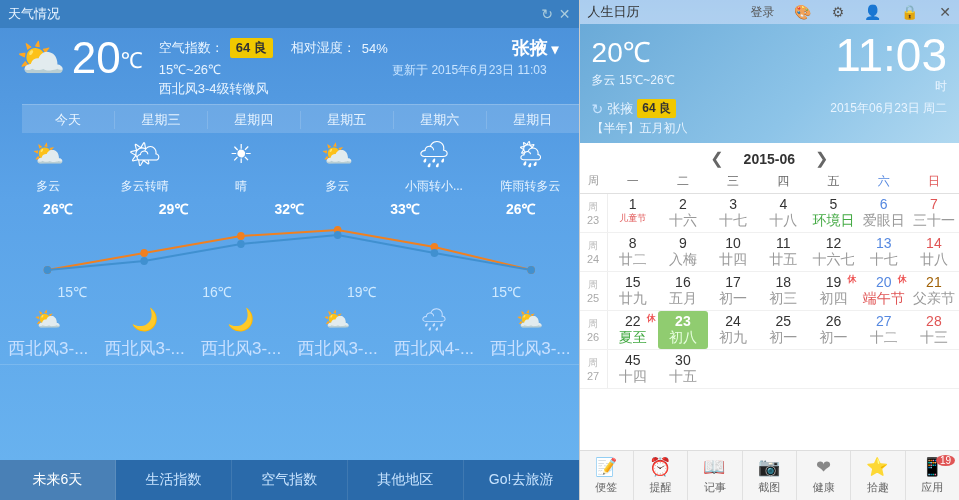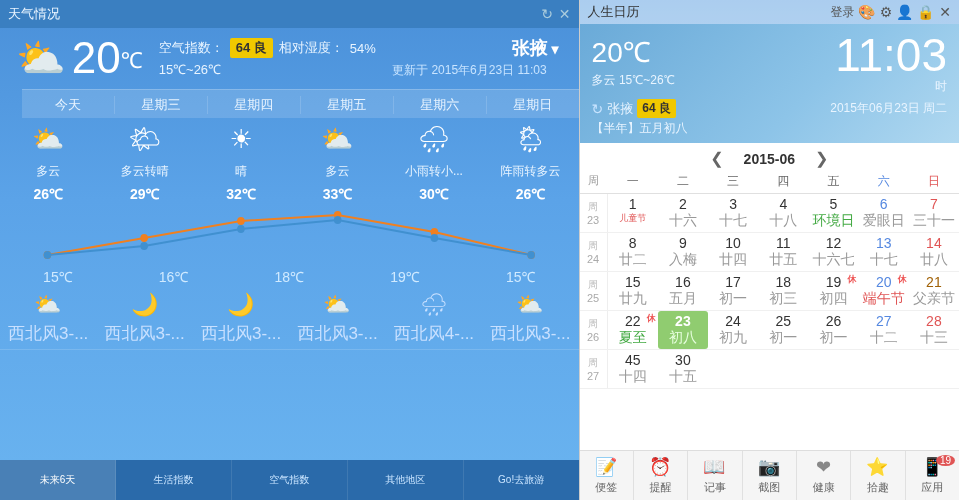--- a/index.html
+++ b/index.html
@@ -172,21 +172,21 @@
       margin-top: auto;
       background: #2a6aaa;
       height: 40px;
     }
     .weather-tab {
       flex: 1;
       display: flex;
       align-items: center;
       justify-content: center;
       color: #c8e4ff;
-      font-size: 10px;
+      font-size: 14px;
       cursor: pointer;
       border-right: 1px solid rgba(255,255,255,0.1);
     }
     .weather-tab:last-child { border-right: none; }
     .weather-tab.active { background: rgba(255,255,255,0.15); color: #fff; }
 
     
     #calendar-panel {
       width: 401px;
       height: 500px;
@@ -198,21 +198,21 @@
 
     .cal-titlebar {
       background: rgba(255,255,255,0.3);
       height: 24px;
       display: flex;
       align-items: center;
       justify-content: space-between;
       padding: 0 8px;
     }
     .cal-title { color: #333; font-size: 13px; }
-    .cal-titlebar-icons { display: flex; gap: 4px; font-size: 12px; color: #555; margin-left: 28px; }
+    .cal-titlebar-icons { display: flex; gap: 20px; font-size: 12px; color: #555; margin-left: 28px; }
     .cal-aqi-box {
       background: #f0c800;
       color: #333;
       padding: 1px 5px;
       border-radius: 2px;
       font-size: 12px;
       font-weight: bold;
     }
 
     
@@ -335,24 +335,25 @@
       <span class="weather-icon-big">⛅</span>
       <div>
         <span style="font-size:44px;color:#fff;font-weight:300;line-height:1;">20</span><span style="font-size:22px;color:#fff;vertical-align:top;margin-top:8px;display:inline-block;">℃</span>
       </div>
     </div>
 
     <div class="weather-info-center" style="margin-left:16px;">
       <div class="aqi-row">
         <span>空气指数：</span>
         <span class="aqi-box">64 良</span>
-        <span style="">相对湿度：</span>
+        <span style="margin-left:12px;">相对湿度：</span>
         <span>54%</span>
       </div>
       <div class="temp-range-row">15℃~26℃</div>
+      <div class="wind-row">西北风3-4级转微风</div>
     </div>
 
     <div style="margin-left:auto;text-align:right;">
       <div class="weather-location">张掖</div>
       <div class="update-time">更新于 2015年6月23日 11:03</div>
     </div>
   </div>
 
   <div class="forecast-header" style="margin-top:6px;margin-left:22px;">
     <div class="forecast-day-col">今天</div>
@@ -379,21 +380,20 @@
     <div class="forecast-desc-col">多云</div>
     <div class="forecast-desc-col">小雨转小...</div>
     <div class="forecast-desc-col">阵雨转多云</div>
   </div>
 
   <div class="forecast-high-row">
     <div class="forecast-high-col">26℃</div>
     <div class="forecast-high-col">29℃</div>
     <div class="forecast-high-col">32℃</div>
     <div class="forecast-high-col">33℃</div>
-    <div class="forecast-high-col">30℃</div>
     <div class="forecast-high-col">26℃</div>
   </div>
 
   <div class="temp-chart">
     <svg viewBox="0 0 610 60" preserveAspectRatio="none">
 
       <polyline points="50,50 152,33 254,16 356,10 458,27 560,50" fill="none" stroke="#f08020" stroke-width="2"></polyline>
       <circle cx="50" cy="50" r="4" fill="#f08020"></circle>
       <circle cx="152" cy="33" r="4" fill="#f08020"></circle>
       <circle cx="254" cy="16" r="4" fill="#f08020"></circle>
@@ -407,21 +407,20 @@
       <circle cx="254" cy="24" r="4" fill="#4090d0"></circle>
       <circle cx="356" cy="15" r="4" fill="#4090d0"></circle>
       <circle cx="458" cy="33" r="4" fill="#4090d0"></circle>
       <circle cx="560" cy="50" r="4" fill="#4090d0"></circle>
     </svg>
   </div>
 
   <div class="forecast-low-row">
     <div class="forecast-low-col">15℃</div>
     <div class="forecast-low-col">16℃</div>
-    <div class="forecast-low-col">18℃</div>
     <div class="forecast-low-col">19℃</div>
     <div class="forecast-low-col">15℃</div>
   </div>
 
   <div class="forecast-night-icons">
     <div class="forecast-night-icon">⛅</div>
     <div class="forecast-night-icon">🌙</div>
     <div class="forecast-night-icon">🌙</div>
     <div class="forecast-night-icon">⛅</div>
     <div class="forecast-night-icon">🌧</div>

